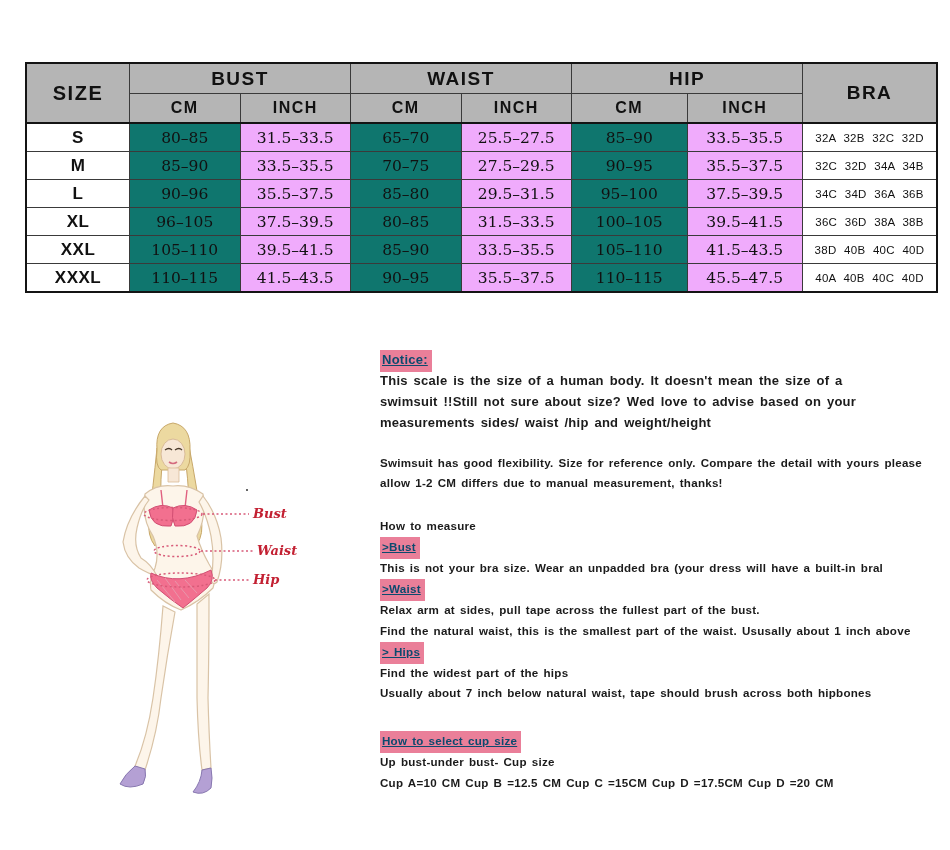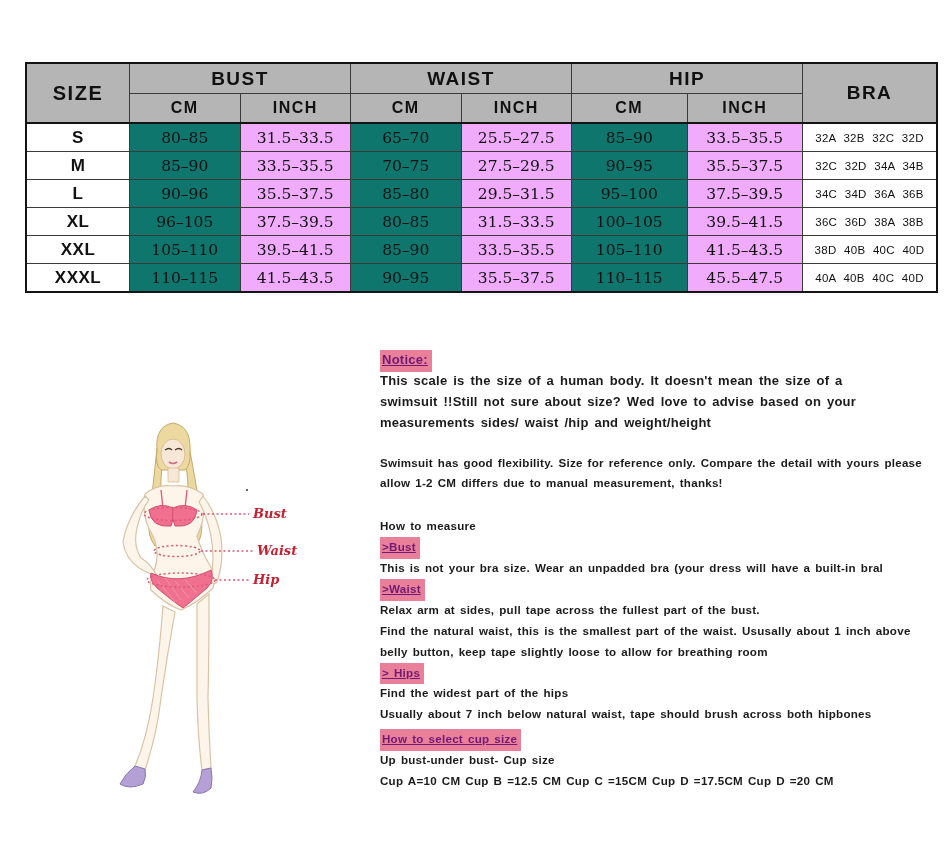--- a/index.html
+++ b/index.html
@@ -33,25 +33,25 @@
   .speck{position:absolute;left:246px;top:489px;width:2px;height:2px;background:#333;border-radius:50%;}
   
   .notes{
     position:absolute;left:380px;top:350px;width:570px;
     color:#1b1b1b;font-weight:bold;
   }
   .line{height:20.9px;line-height:20.9px;white-space:nowrap;font-size:11.6px;letter-spacing:.25px;word-spacing:1.5px;}
   .line.big{font-size:13px;word-spacing:2px;}
   .hl{
     display:inline-block;background:#ea7f99;padding:0 4px 1px 2px;
-    text-decoration:underline;color:#701a75;
+    text-decoration:underline;color:#0c4a6e;
   }
   .gap19{margin-top:19px;}
   .gap22{margin-top:22px;}
-  .gap20{margin-top:4px;text-decoration:underline;}
+  .gap20{margin-top:27px;text-decoration:underline;}
 </style>
 </head>
 <body>
 
 <table class="size-table">
   <thead>
     <tr>
       <th class="th-size" rowspan="2" style="width:102px">SIZE</th>
       <th class="th-group" colspan="2" style="width:220px">BUST</th>
       <th class="th-group" colspan="2" style="width:220px">WAIST</th>
@@ -190,21 +190,20 @@
 
   <div class="line gap19">Swimsuit has good flexibility. Size for reference only. Compare the detail with yours please</div>
   <div class="line">allow 1-2 CM differs due to manual measurement, thanks!</div>
 
   <div class="line gap22">How to measure</div>
   <div class="line"><span class="hl">&gt;Bust</span></div>
   <div class="line">This is not your bra size. Wear an unpadded bra (your dress will have a built-in bral</div>
   <div class="line"><span class="hl">&gt;Waist</span></div>
   <div class="line">Relax arm at sides, pull tape across the fullest part of the bust.</div>
   <div class="line">Find the natural waist, this is the smallest part of the waist. Ususally about 1 inch above</div>
-  <div class="line">belly button, keep tape slightly loose to allow for breathing room</div>
   <div class="line"><span class="hl">&gt; Hips</span></div>
   <div class="line">Find the widest part of the hips</div>
   <div class="line">Usually about 7 inch below natural waist, tape should brush across both hipbones</div>
 
   <div class="line gap20"><span class="hl">How to select cup size</span></div>
   <div class="line">Up bust-under bust- Cup size</div>
   <div class="line">Cup A=10 CM Cup B =12.5 CM Cup C =15CM Cup D =17.5CM Cup D =20 CM</div>
 </div>
 
 </body></html>

